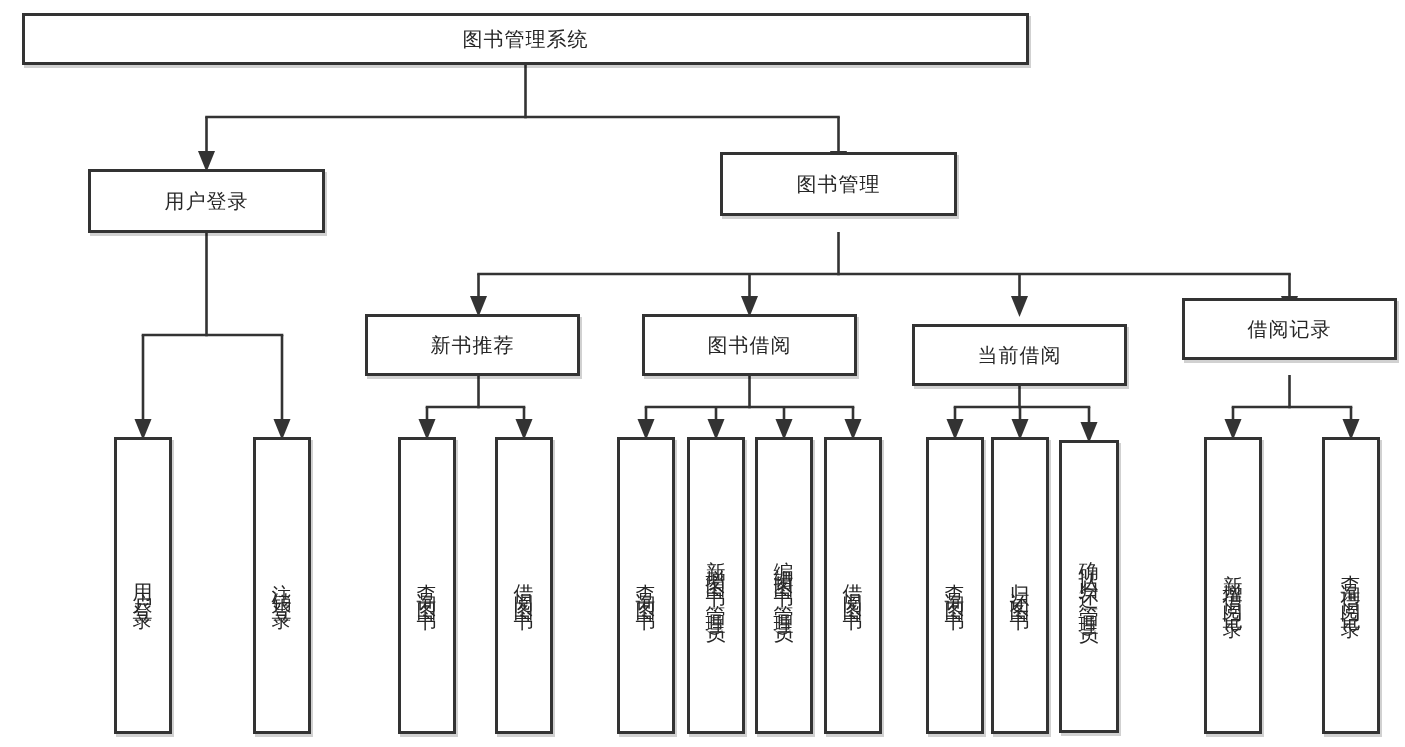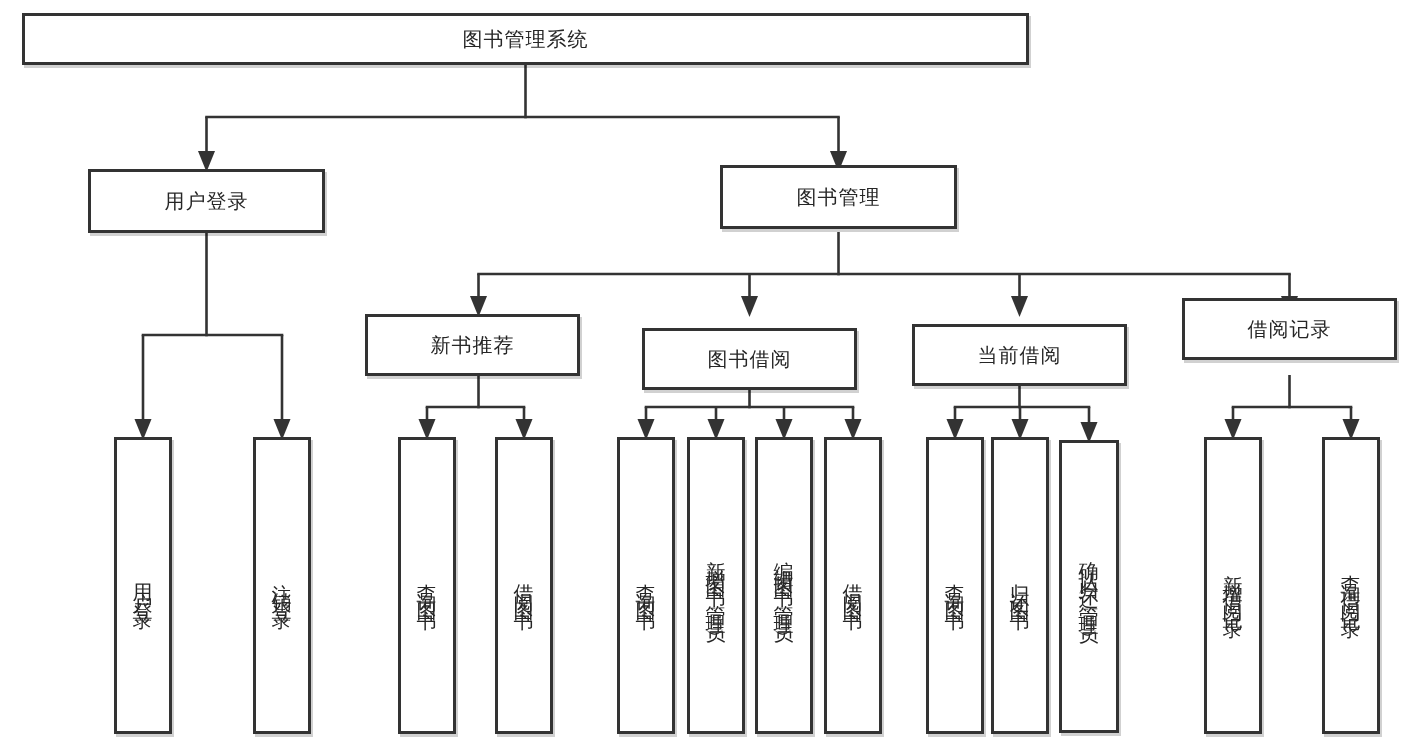--- a/index.html
+++ b/index.html
@@ -80,25 +80,25 @@
       <line x1="1280.5" y1="375" x2="1280.5" y2="408.3" stroke="#333333" stroke-width="2.6"></line>
       <line x1="1222.7" y1="407" x2="1343.3" y2="407" stroke="#333333" stroke-width="2.6"></line>
       <line x1="1224" y1="407" x2="1224" y2="421" stroke="#333333" stroke-width="2.6"></line>
       <polygon points="1215.5,419 1232.5,419 1224,440" fill="#333333"></polygon>
       <line x1="1342" y1="407" x2="1342" y2="421" stroke="#333333" stroke-width="2.6"></line>
       <polygon points="1333.5,419 1350.5,419 1342,440" fill="#333333"></polygon>
     </svg>
   <div id="nodes">
       <div class="node" style="left: 13px; top: 13px; width: 1007px; height: 52px;">图书管理系统</div>
       <div class="node" style="left: 79px; top: 169px; width: 237px; height: 64px;">用户登录</div>
-      <div class="node" style="left: 711px; top: 165px; width: 237px; height: 64px;">图书管理</div>
+      <div class="node" style="left: 711px; top: 152px; width: 237px; height: 64px;">图书管理</div>
       <div class="node vertical" style="left: 105px; top: 437px; width: 58px; height: 297px;">用户登录</div>
       <div class="node vertical" style="left: 244px; top: 437px; width: 58px; height: 297px;">注销登录</div>
       <div class="node" style="left: 356px; top: 314px; width: 215px; height: 62px;">新书推荐</div>
-      <div class="node" style="left: 633px; top: 328px; width: 215px; height: 62px;">图书借阅</div>
+      <div class="node" style="left: 633px; top: 314px; width: 215px; height: 62px;">图书借阅</div>
       <div class="node" style="left: 903px; top: 324px; width: 215px; height: 62px;">当前借阅</div>
       <div class="node" style="left: 1173px; top: 298px; width: 215px; height: 62px;">借阅记录</div>
       <div class="node vertical" style="left: 389px; top: 437px; width: 58px; height: 297px;">查询图书</div>
       <div class="node vertical" style="left: 486px; top: 437px; width: 58px; height: 297px;">借阅图书</div>
       <div class="node vertical" style="left: 608px; top: 437px; width: 58px; height: 297px;">查询图书</div>
       <div class="node vertical" style="left: 678px; top: 437px; width: 58px; height: 297px;">新增图书（管理员）</div>
       <div class="node vertical" style="left: 746px; top: 437px; width: 58px; height: 297px;">编辑图书（管理员）</div>
       <div class="node vertical" style="left: 815px; top: 437px; width: 58px; height: 297px;">借阅图书</div>
       <div class="node vertical" style="left: 917px; top: 437px; width: 58px; height: 297px;">查询图书</div>
       <div class="node vertical" style="left: 982px; top: 437px; width: 58px; height: 297px;">归还图书</div>

